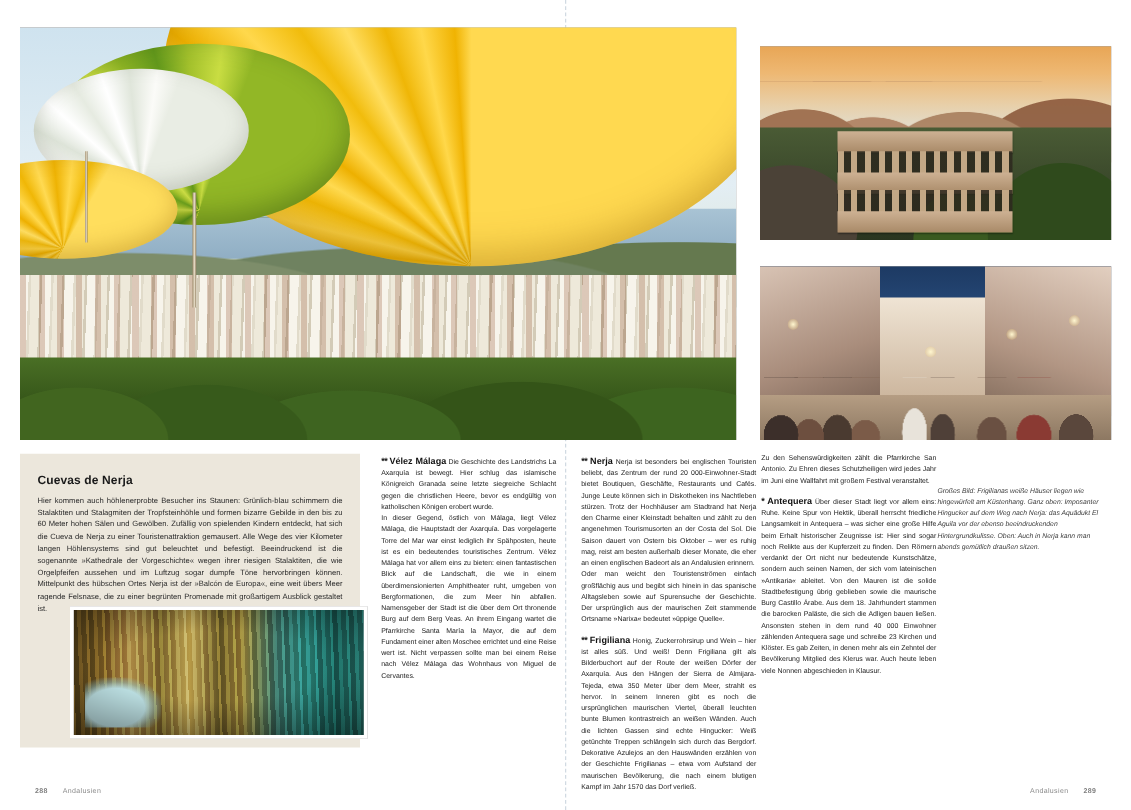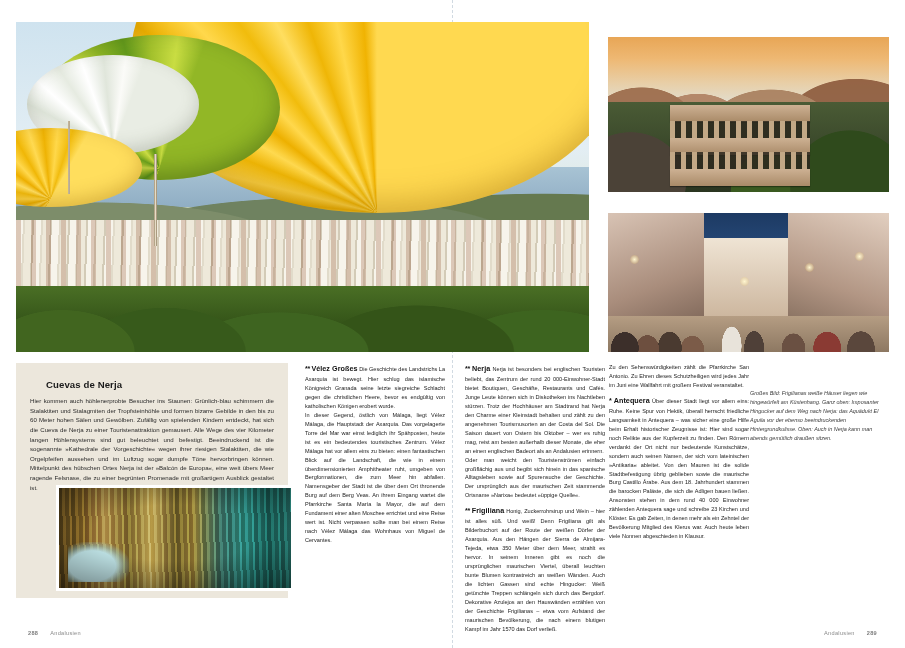--- a/index.html
+++ b/index.html
@@ -253,21 +253,21 @@
   
   #infobox {
     position: absolute;
     left: 16px; top: 363px;
     width: 272px; height: 235px;
     background: #ece7dc;
     padding: 10px 14px 10px 14px;
     box-sizing: border-box;
   }
   #infobox h2 {
-    margin: 6px 0 6px 16px;
+    margin: 6px 0 6px 0;
     font-size: 9.6px;
     font-weight: bold;
     color: #1a1a1a;
     letter-spacing: .1px;
   }
   #infobox p {
     margin: 0;
     font-size: 6.1px;
     line-height: 1.58;
     color: #2b2b2b;
@@ -384,21 +384,21 @@
   </div>
 
   <div class="photo" id="photo-cave">
     <div class="cave-bg"></div>
     <div class="cave-cols"></div>
     <div class="cave-ice"></div>
     <div class="cave-dark"></div>
   </div>
 
   <div class="col" id="col1">
-    <p><span class="stars">**</span> <span class="entry-head">Vélez Großes</span> <span>Die Geschichte des Landstrichs La Axarquía ist bewegt. Hier schlug das islamische Königreich Granada seine letzte siegreiche Schlacht gegen die christlichen Heere, bevor es endgültig von katholischen Königen erobert wurde.</span></p>
+    <p><span class="stars">**</span> <span class="entry-head">Vélez Málaga</span> <span>Die Geschichte des Landstrichs La Axarquía ist bewegt. Hier schlug das islamische Königreich Granada seine letzte siegreiche Schlacht gegen die christlichen Heere, bevor es endgültig von katholischen Königen erobert wurde.</span></p>
     <p>In dieser Gegend, östlich von Málaga, liegt Vélez Málaga, die Hauptstadt der Axarquía. Das vorgelagerte Torre del Mar war einst lediglich ihr Spähposten, heute ist es ein bedeutendes touristisches Zentrum. Vélez Málaga hat vor allem eins zu bieten: einen fantastischen Blick auf die Landschaft, die wie in einem überdimensionierten Amphitheater ruht, umgeben von Bergformationen, die zum Meer hin abfallen. Namensgeber der Stadt ist die über dem Ort thronende Burg auf dem Berg Veas. An ihrem Eingang wartet die Pfarrkirche Santa María la Mayor, die auf dem Fundament einer alten Moschee errichtet und eine Reise wert ist. Nicht verpassen sollte man bei einem Reise nach Vélez Málaga das Wohnhaus von Miguel de Cervantes.</p>
   </div>
 
   <div class="col" id="col2">
     <p><span class="stars">**</span> <span class="entry-head">Nerja</span> <span>Nerja ist besonders bei englischen Touristen beliebt, das Zentrum der rund 20 000-Einwohner-Stadt bietet Boutiquen, Geschäfte, Restaurants und Cafés. Junge Leute können sich in Diskotheken ins Nachtleben stürzen. Trotz der Hochhäuser am Stadtrand hat Nerja den Charme einer Kleinstadt behalten und zählt zu den angenehmen Tourismusorten an der Costa del Sol. Die Saison dauert von Ostern bis Oktober – wer es ruhig mag, reist am besten außerhalb dieser Monate, die eher an einen englischen Badeort als an Andalusien erinnern.</span></p>
     <p>Oder man weicht den Touristenströmen einfach großflächig aus und begibt sich hinein in das spanische Alltagsleben sowie auf Spurensuche der Geschichte. Der ursprünglich aus der maurischen Zeit stammende Ortsname »Narixa« bedeutet »üppige Quelle«.</p>
     <p class="para-gap"><span class="stars">**</span> <span class="entry-head">Frigiliana</span> <span>Honig, Zuckerrohrsirup und Wein – hier ist alles süß. Und weiß! Denn Frigiliana gilt als Bilderbuchort auf der Route der weißen Dörfer der Axarquía. Aus den Hängen der Sierra de Almijara-Tejeda, etwa 350 Meter über dem Meer, strahlt es hervor. In seinem Inneren gibt es noch die ursprünglichen maurischen Viertel, überall leuchten bunte Blumen kontrastreich an weißen Wänden. Auch die lichten Gassen sind echte Hingucker: Weiß getünchte Treppen schlängeln sich durch das Bergdorf. Dekorative Azulejos an den Hauswänden erzählen von der Geschichte Frigilianas – etwa vom Aufstand der maurischen Bevölkerung, die nach einem blutigen Kampf im Jahr 1570 das Dorf verließ.</span></p>
   </div>
 
   <div class="col" id="col3">

